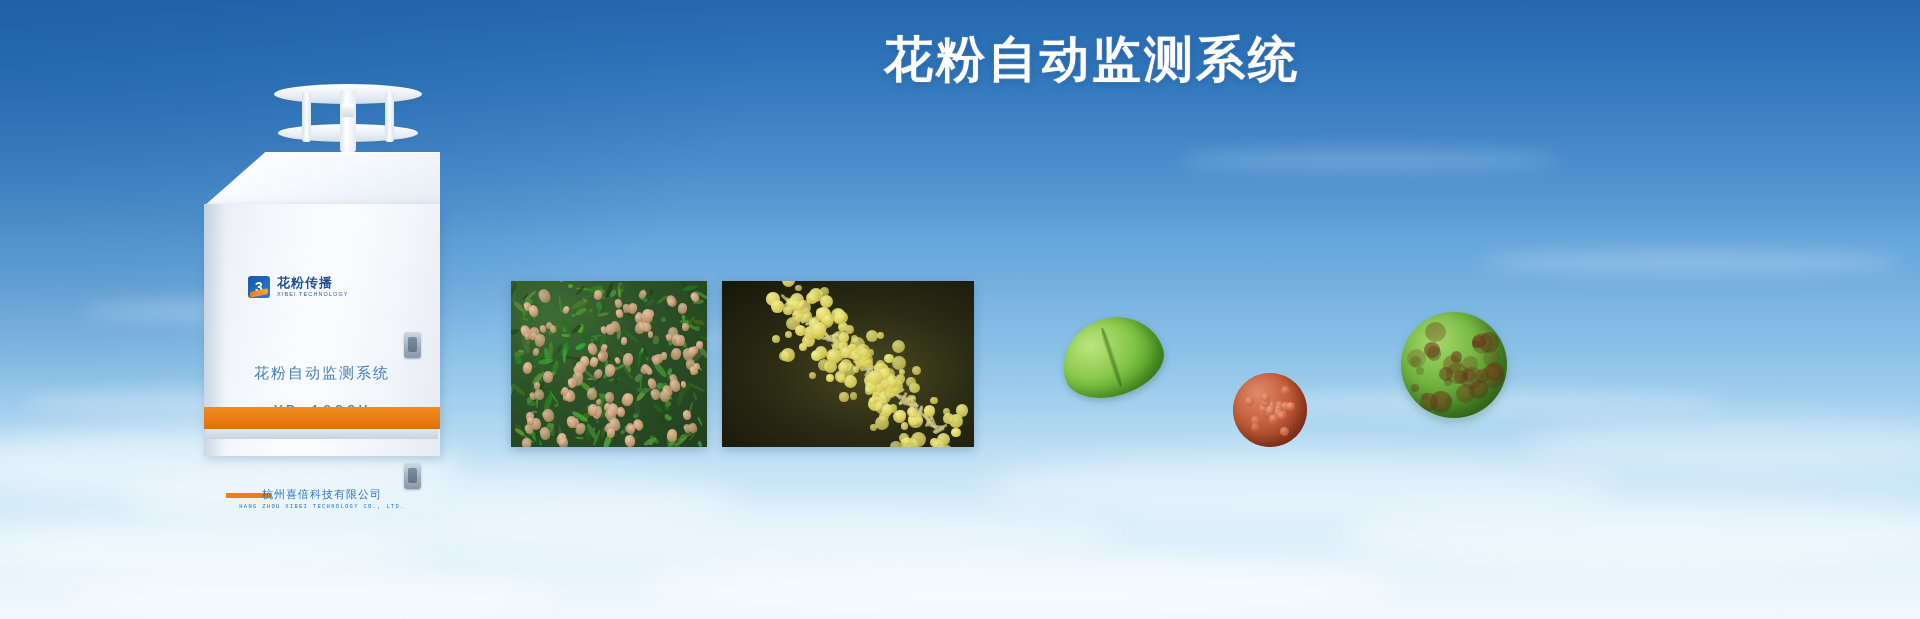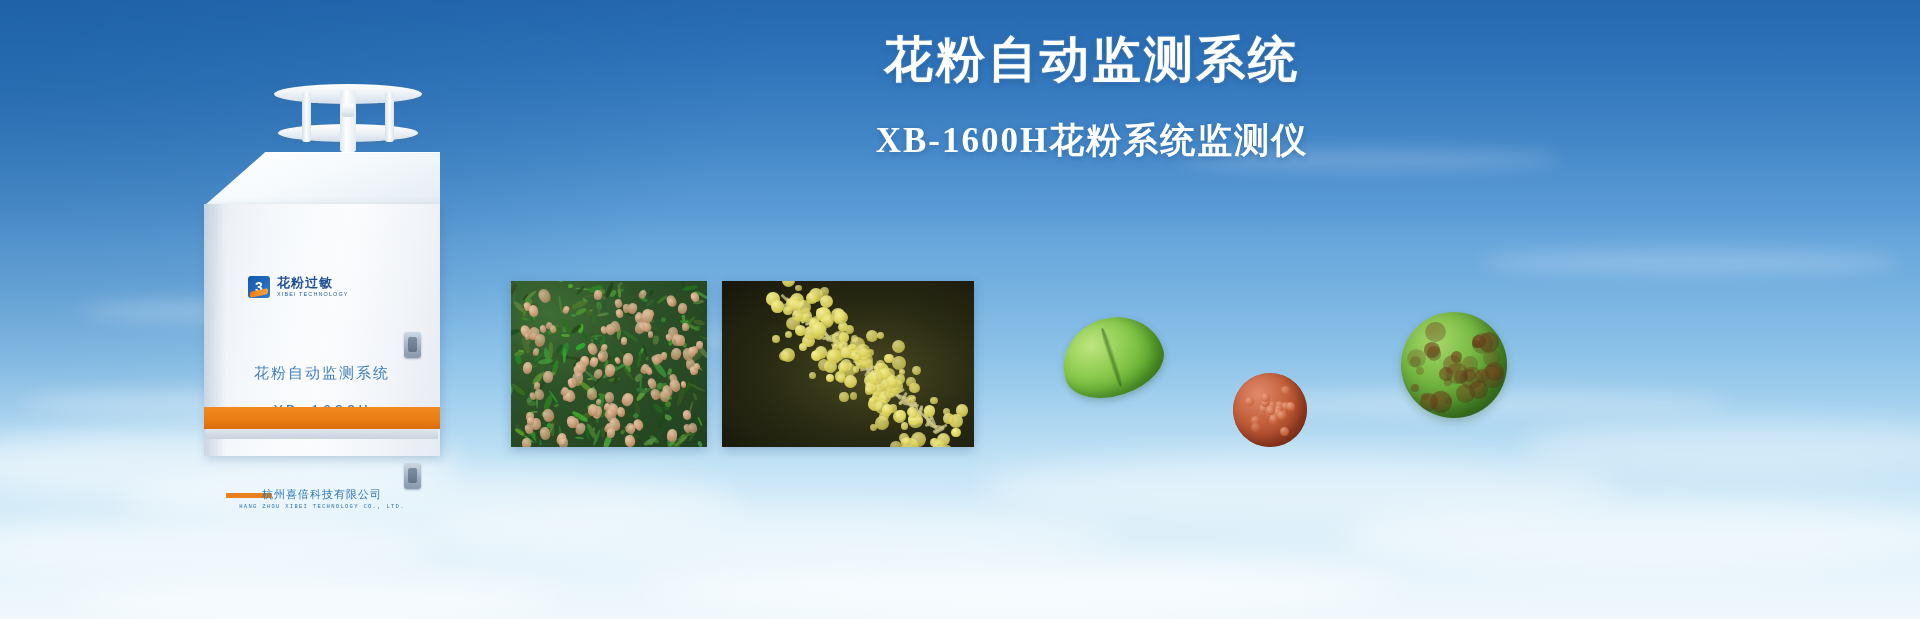--- a/index.html
+++ b/index.html
@@ -283,21 +283,20 @@
 
   <div class="wisp" style="left:80px;  top:300px; width:300px; height:22px; background:rgba(255,255,255,.22);"></div>
   <div class="wisp" style="left:1180px;top:150px; width:380px; height:20px; background:rgba(255,255,255,.20);"></div>
   <div class="wisp" style="left:1480px;top:250px; width:420px; height:24px; background:rgba(255,255,255,.22);"></div>
   <div class="wisp" style="left:600px; top:330px; width:260px; height:18px; background:rgba(255,255,255,.16);"></div>
   <div class="wisp" style="left:20px;  top:390px; width:420px; height:26px; background:rgba(255,255,255,.28);"></div>
   <div class="wisp" style="left:1250px;top:390px; width:480px; height:26px; background:rgba(255,255,255,.26);"></div>
 
   <div class="headline-block">
     <div class="title-main">花粉自动监测系统</div>
-    <div class="title-sub">XB-1600H花粉系统监测仪</div>
   </div>
 
   <div class="device">
 
     <div class="sensor">
       <div class="disc d1"></div>
       <div class="disc d2"></div>
       <div class="sensor-leg l"></div>
       <div class="sensor-leg r"></div>
       <div class="sensor-stem"></div>
@@ -306,21 +305,21 @@
 
     <div class="cab-top"></div>
     <div class="cab-front">
 
       <div class="logo-row">
         <div class="logo-mark">
           <div class="z">3</div>
           <div class="swoosh"></div>
         </div>
         <div>
-          <div class="logo-txt-cn">花粉过敏</div>
+          <div class="logo-txt-cn">花粉传播</div>
           <div class="logo-txt-en">XIBEI TECHNOLOGY</div>
         </div>
       </div>
 
       <div class="cab-line1">花粉自动监测系统</div>
       <div class="cab-line2">XB-1600H</div>
 
       <div class="orange-tick"></div>
       <div class="cab-line3">杭州喜倍科技有限公司</div>
       <div class="cab-line4">HANG ZHOU XIBEI TECHNOLOGY CO., LTD.</div>

